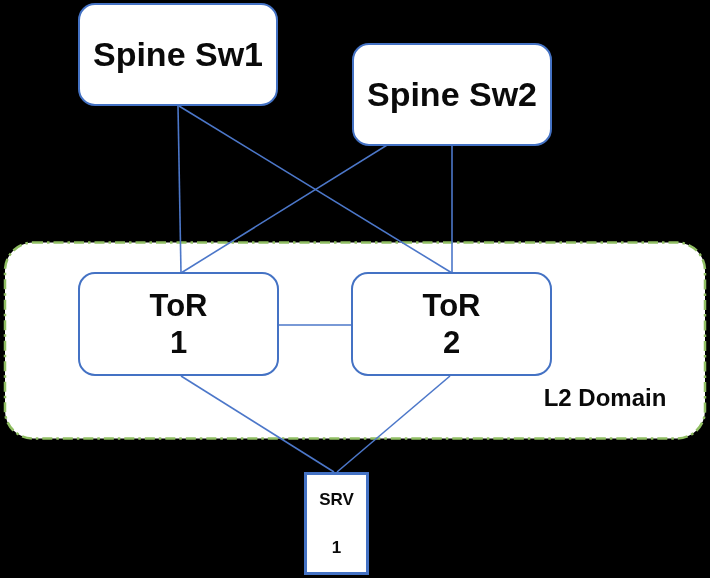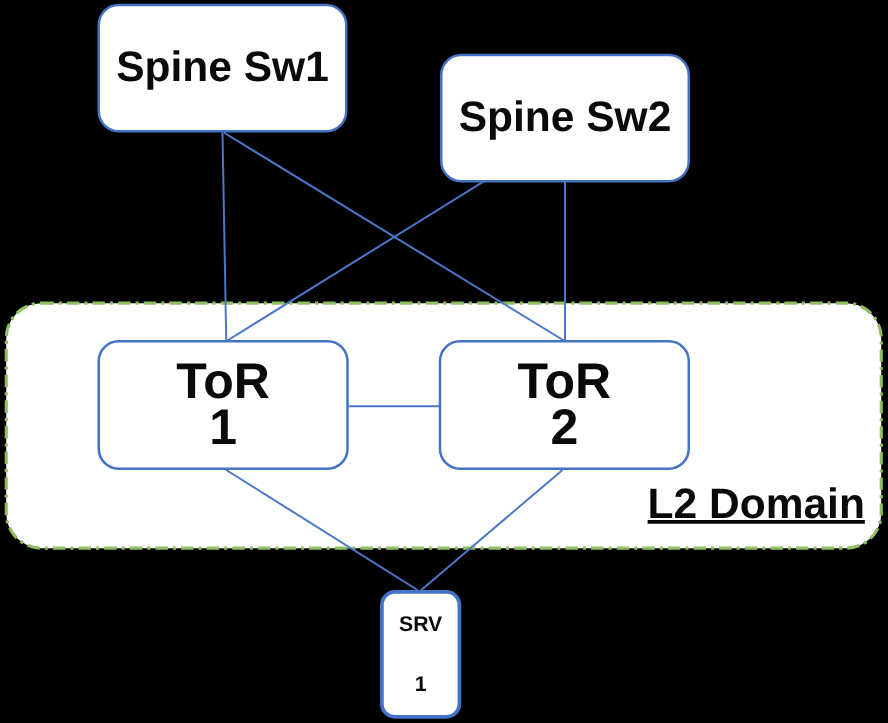--- a/index.html
+++ b/index.html
@@ -42,47 +42,46 @@
     width: 200px;
     height: 103px;
     font-size: 34px;
   }
   #spine1 { left: 78px; }
   #spine2 { left: 352px; margin-top: 40px; }
   .tor {
     top: 272px;
     width: 201px;
     height: 104px;
-    font-size: 40px;
+    font-size: 31px;
     line-height: 37px;
   }
   #tor1 { left: 78px; }
   #tor2 { left: 351px; }
   .srv {
     left: 304px;
     top: 472px;
     width: 65px;
     height: 103px;
     border-width: 3px;
     border-color: var(--srv-border, #4472C4);
-    border-radius: 12px;
+    border-radius: 0;
     font-size: 17px;
     line-height: 22px;
     gap: 26px;
   }
   .domain-label {
     position: absolute;
     left: 505px;
     top: 384px;
     width: 200px;
     text-align: center;
-    font-size: 34px;
+    font-size: 24px;
     font-weight: 600;
     color: var(--text, #0a0a0a);
-    text-decoration: underline;
   }
 </style>
 </head>
 <body>
 
 <div class="canvas">
 
   <svg class="links-layer" viewBox="0 0 710 578" xmlns="http://www.w3.org/2000/svg">
     <rect id="l2rect" stroke-width="2.5" stroke-dasharray="10 4 2.5 4" x="5" y="242.5" width="700" height="196" rx="28" fill="#FFFFFF" stroke="#90BE63"></rect>
     <g id="linkgroup">

